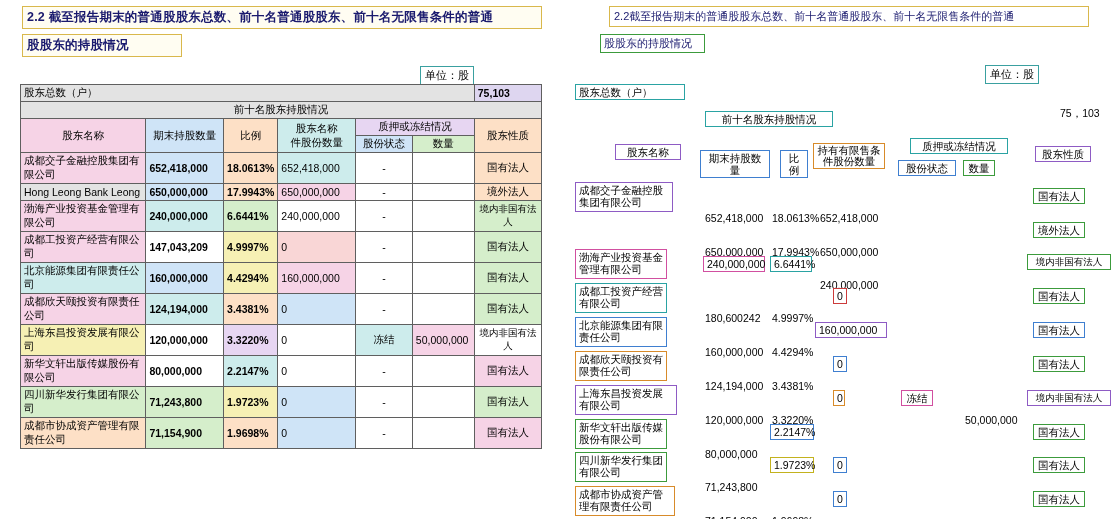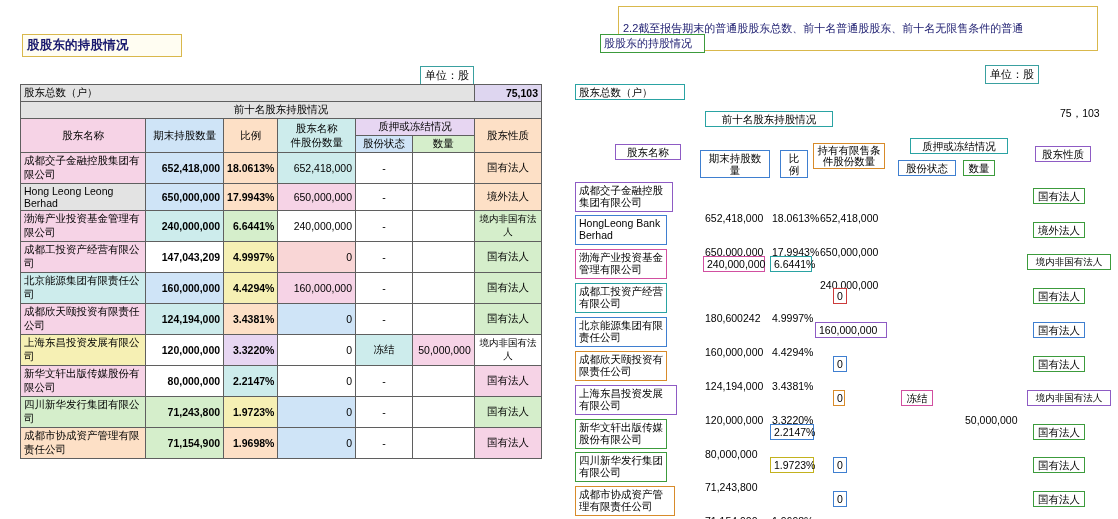--- a/index.html
+++ b/index.html
@@ -24,52 +24,53 @@
   .l-title2{left:22px;top:34px;width:160px;box-sizing:border-box;}
 
   .unit{position:absolute;border:1px solid #3aa0a0;padding:1px 4px;font-size:11px;background:#fff;}
   .l-unit{left:420px;top:66px;}
 
   table.tbl{border-collapse:collapse;position:absolute;background:#fff;}
   table.tbl td{border:1px solid #5f5f5f;padding:1px 3px;font-size:10.5px;vertical-align:middle;}
   .lt{position:absolute;left:20px;top:84px;width:522px;}
   .lt td{height:14px;}
   .c{text-align:center;}
-  .r{text-align:right;}
+  .r{}
   .b{font-weight:bold;}
   .hl-pink{background:#f6d3e6;}
   .hl-purple{background:#e7d6f2;}
   .hl-blue{background:#cfe4f7;}
   .hl-cyan{background:#cdecec;}
   .hl-green{background:#d5eecb;}
   .hl-yellow{background:#f6f0b4;}
   .hl-orange{background:#fde0c6;}
   .hl-grey{background:#e3e3e3;}
   .hl-red{background:#f9d6d6;}
   .hl-lilac{background:#ded6f0;}
 
   
   .right{position:absolute;left:565px;top:0;width:553px;height:519px;}
-  .r-title1{position:absolute;left:53px;top:6px;width:480px;box-sizing:border-box;
-    border:1px solid #d9b84c;background:#fff;padding:14px 4px;font-size:11px;color:#1a1a6e;}
+  .r-title1{position:absolute;left:44px;top:6px;width:480px;box-sizing:border-box;
+    border:1px solid #d9b84c;background:#fff;padding:2px 4px;font-size:11px;color:#1a1a6e;}
   .r-title2{position:absolute;left:35px;top:34px;width:105px;box-sizing:border-box;
     border:1px solid #3c9b3c;background:#fff;padding:1px 3px;font-size:11px;color:#1a1a6e;}
   .r-unit{position:absolute;left:420px;top:65px;border:1px solid #3aa0a0;padding:1px 4px;background:#fff;font-size:11px;}
 
   .rbox{position:absolute;box-sizing:border-box;background:#fff;font-size:10.5px;
         padding:1px 3px;line-height:12px;}
   .rplain{position:absolute;font-size:10.5px;line-height:12px;margin-top:21px;}
 </style>
 </head>
 <body>
 
 <div class="page">
 
   <div class="left">
 
+    <div class="sec-title l-title1">2.2  截至报告期末的普通股股东总数、前十名普通股股东、前十名无限售条件的普通</div>
     <div class="sec-title l-title2">股股东的持股情况</div>
 
     <div class="unit l-unit">单位：股</div>
 
     <table class="tbl lt">
       <colgroup>
         <col style="width:128px">
           <col style="width:78px">
           <col style="width:50px">
         <col style="width:78px">
@@ -102,21 +103,21 @@
         <tr>
           <td class="hl-pink">成都交子金融控股集团有限公司</td>
           <td class="r b hl-blue">652,418,000</td>
           <td class="r b hl-orange">18.0613%</td>
           <td class="r hl-cyan">652,418,000</td>
           <td class="c">-</td>
           <td class="c"></td>
           <td class="c hl-orange">国有法人</td>
         </tr>
         <tr>
-          <td class="hl-grey">Hong Leong Leong Berhad</td>
+          <td class="hl-grey">Hong Leong Bank Leong</td>
           <td class="r b hl-blue">650,000,000</td>
           <td class="r b hl-orange">17.9943%</td>
           <td class="r hl-pink">650,000,000</td>
           <td class="c">-</td>
           <td class="c"></td>
           <td class="c hl-orange">境外法人</td>
         </tr>
         <tr>
           <td class="hl-pink">渤海产业投资基金管理有限公司</td>
           <td class="r b hl-cyan">240,000,000</td>
@@ -213,21 +214,20 @@
     <div class="rbox" style="left:333px;top:160px;width:58px;text-align:center;border:1px solid #3f7fd0;">股份状态</div>
     <div class="rbox" style="left:398px;top:160px;width:32px;text-align:center;border:1px solid #3c9b3c;">数量</div>
     <div class="rbox" style="left:470px;top:146px;width:56px;text-align:center;border:1px solid #8e5bc4;">股东性质</div>
 
     <div class="rbox" style="left:10px;top:182px;width:98px;height:30px;border:1px solid #8e5bc4;line-height:12px;">成都交子金融控股集团有限公司</div>
     <div class="rplain" style="left:140px;top:191px;">652,418,000</div>
     <div class="rplain" style="left:207px;top:191px;">18.0613%</div>
     <div class="rplain" style="left:255px;top:191px;">652,418,000</div>
     <div class="rbox" style="left:468px;top:188px;width:52px;text-align:center;border:1px solid #3c9b3c;">国有法人</div>
 
-    <div class="rbox" style="left:10px;top:215px;width:92px;height:30px;border:1px solid #3f7fd0;line-height:12px;">HongLeong Bank Berhad</div>
     <div class="rplain" style="left:140px;top:225px;">650,000,000</div>
     <div class="rplain" style="left:207px;top:225px;">17.9943%</div>
     <div class="rplain" style="left:255px;top:225px;">650,000,000</div>
     <div class="rbox" style="left:468px;top:222px;width:52px;text-align:center;border:1px solid #3c9b3c;">境外法人</div>
 
     <div class="rbox" style="left:10px;top:249px;width:92px;height:30px;border:1px solid #d14fa0;line-height:12px;">渤海产业投资基金管理有限公司</div>
     <div class="rbox" style="left:138px;top:256px;width:62px;border:1px solid #d14fa0;">240,000,000</div>
     <div class="rbox" style="left:205px;top:256px;width:42px;border:1px solid #2aa3a3;">6.6441%</div>
     <div class="rplain" style="left:255px;top:258px;">240,000,000</div>
     <div class="rbox" style="left:462px;top:254px;width:84px;text-align:center;border:1px solid #3c9b3c;font-size:9.5px;">境内非国有法人</div>

